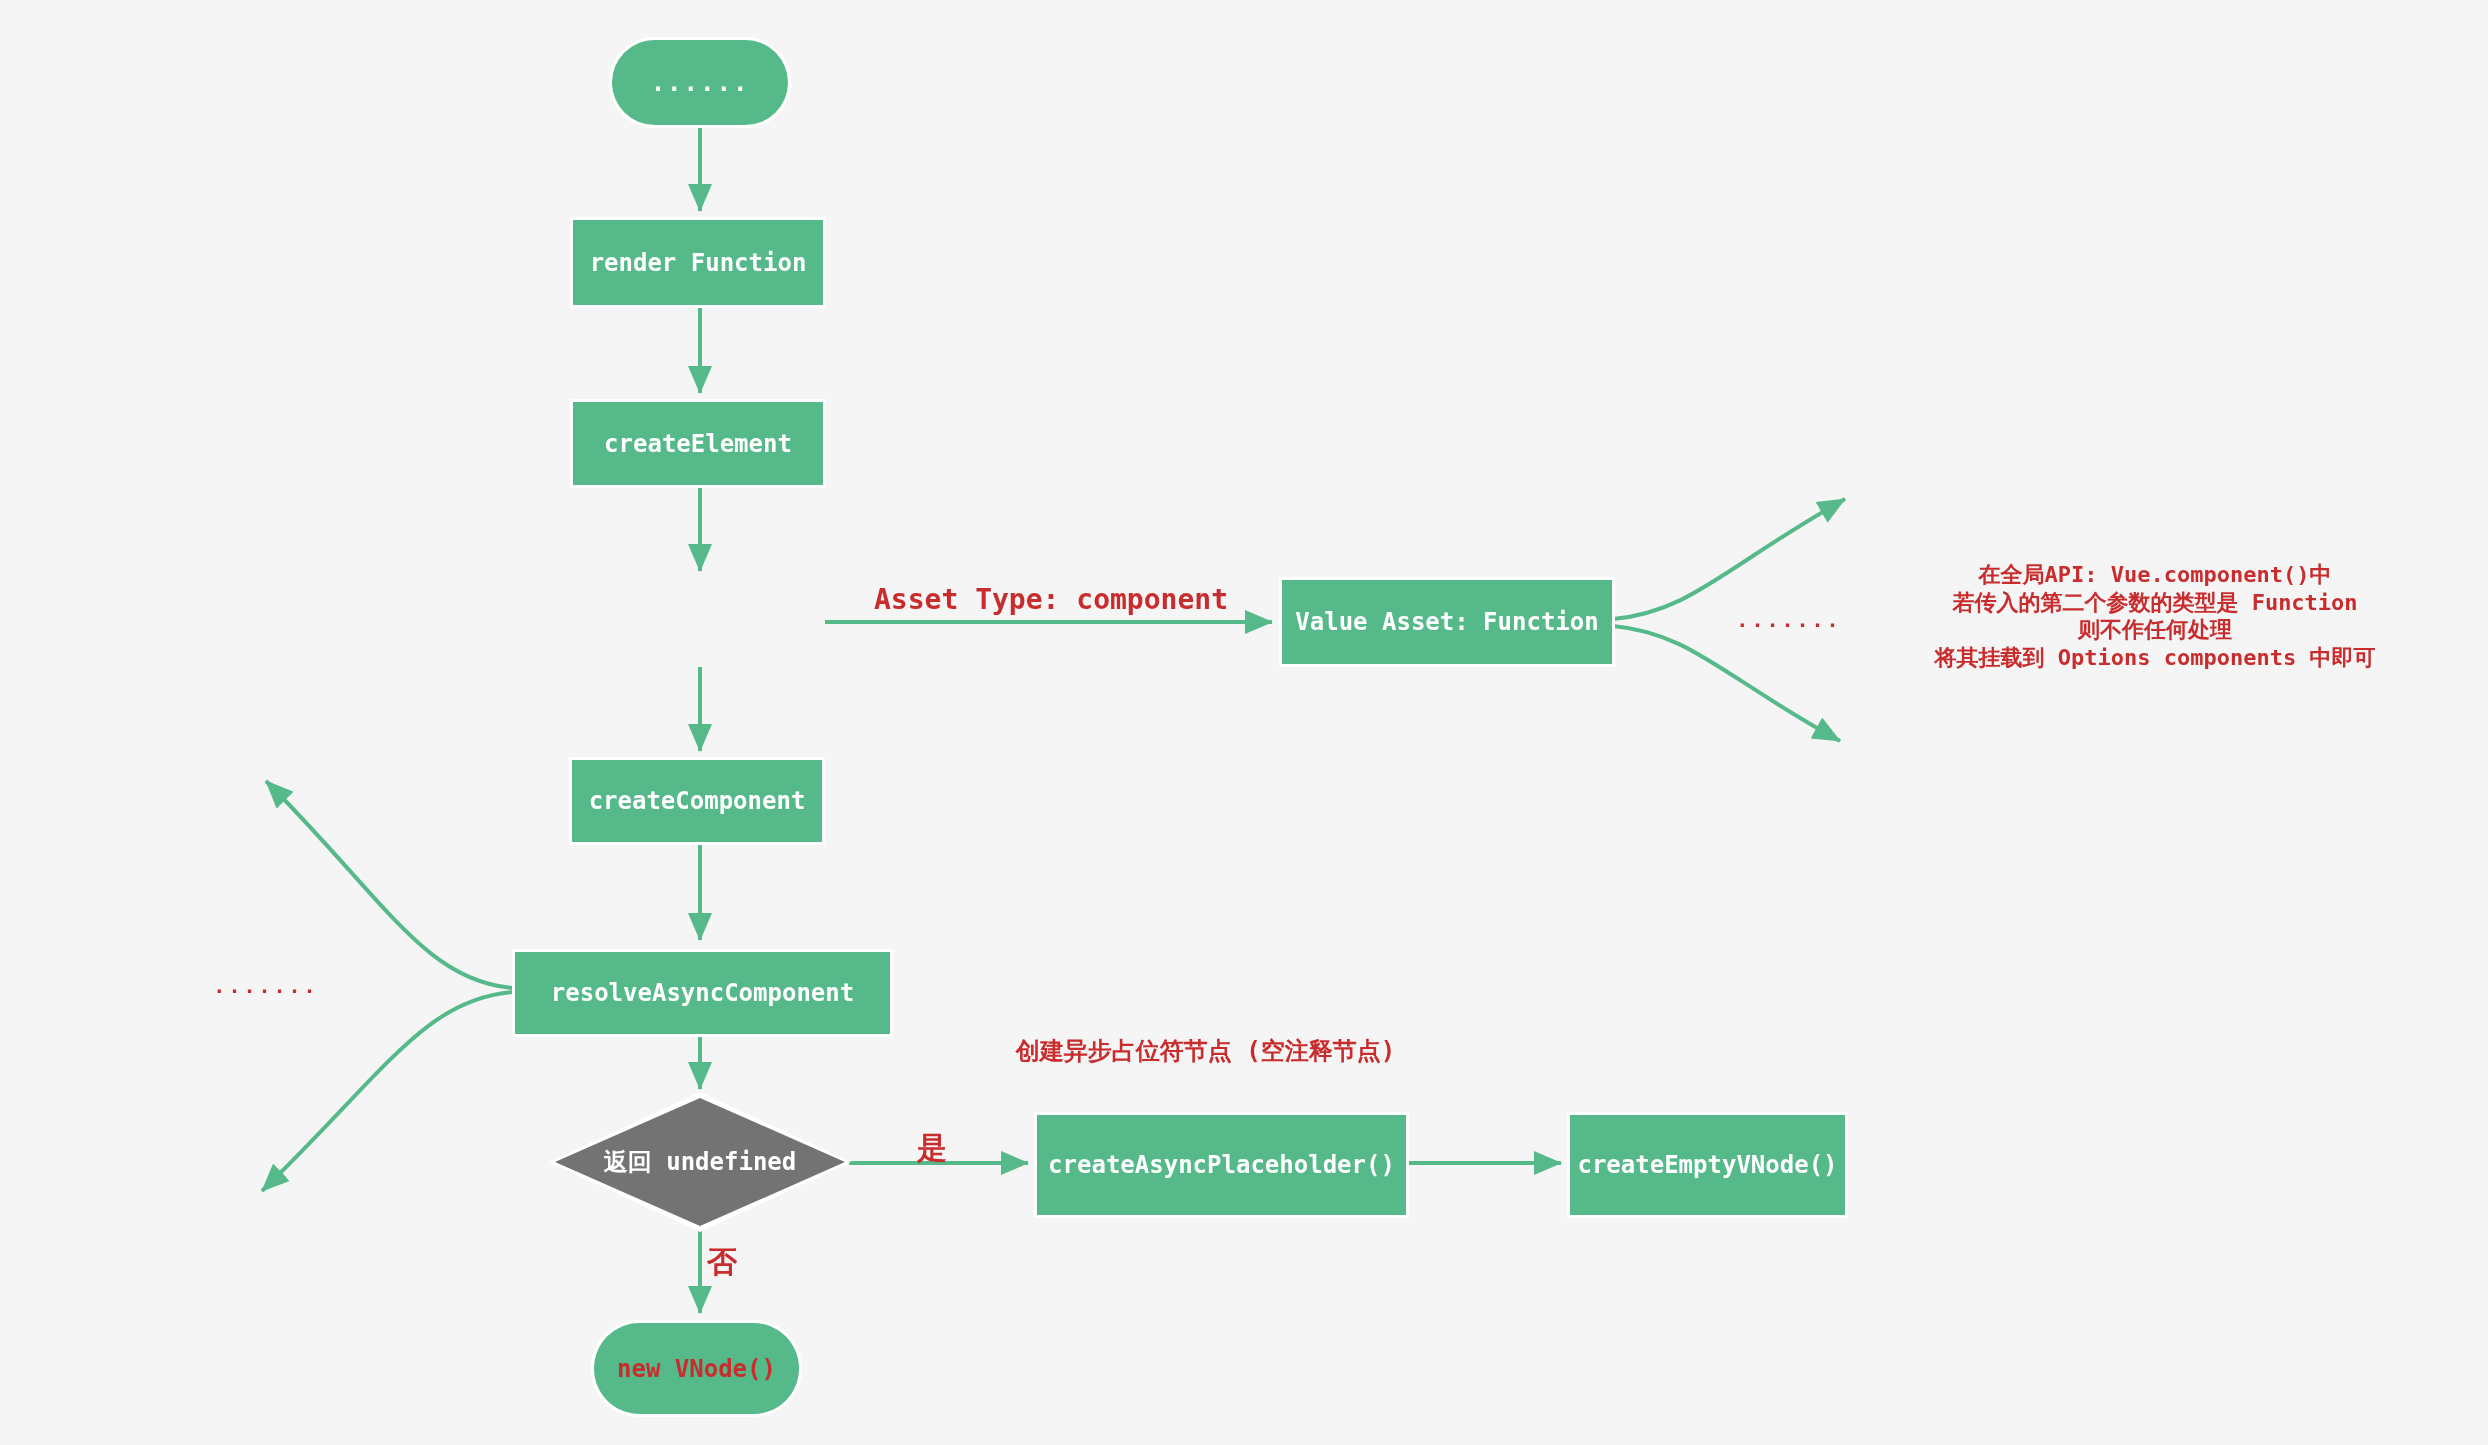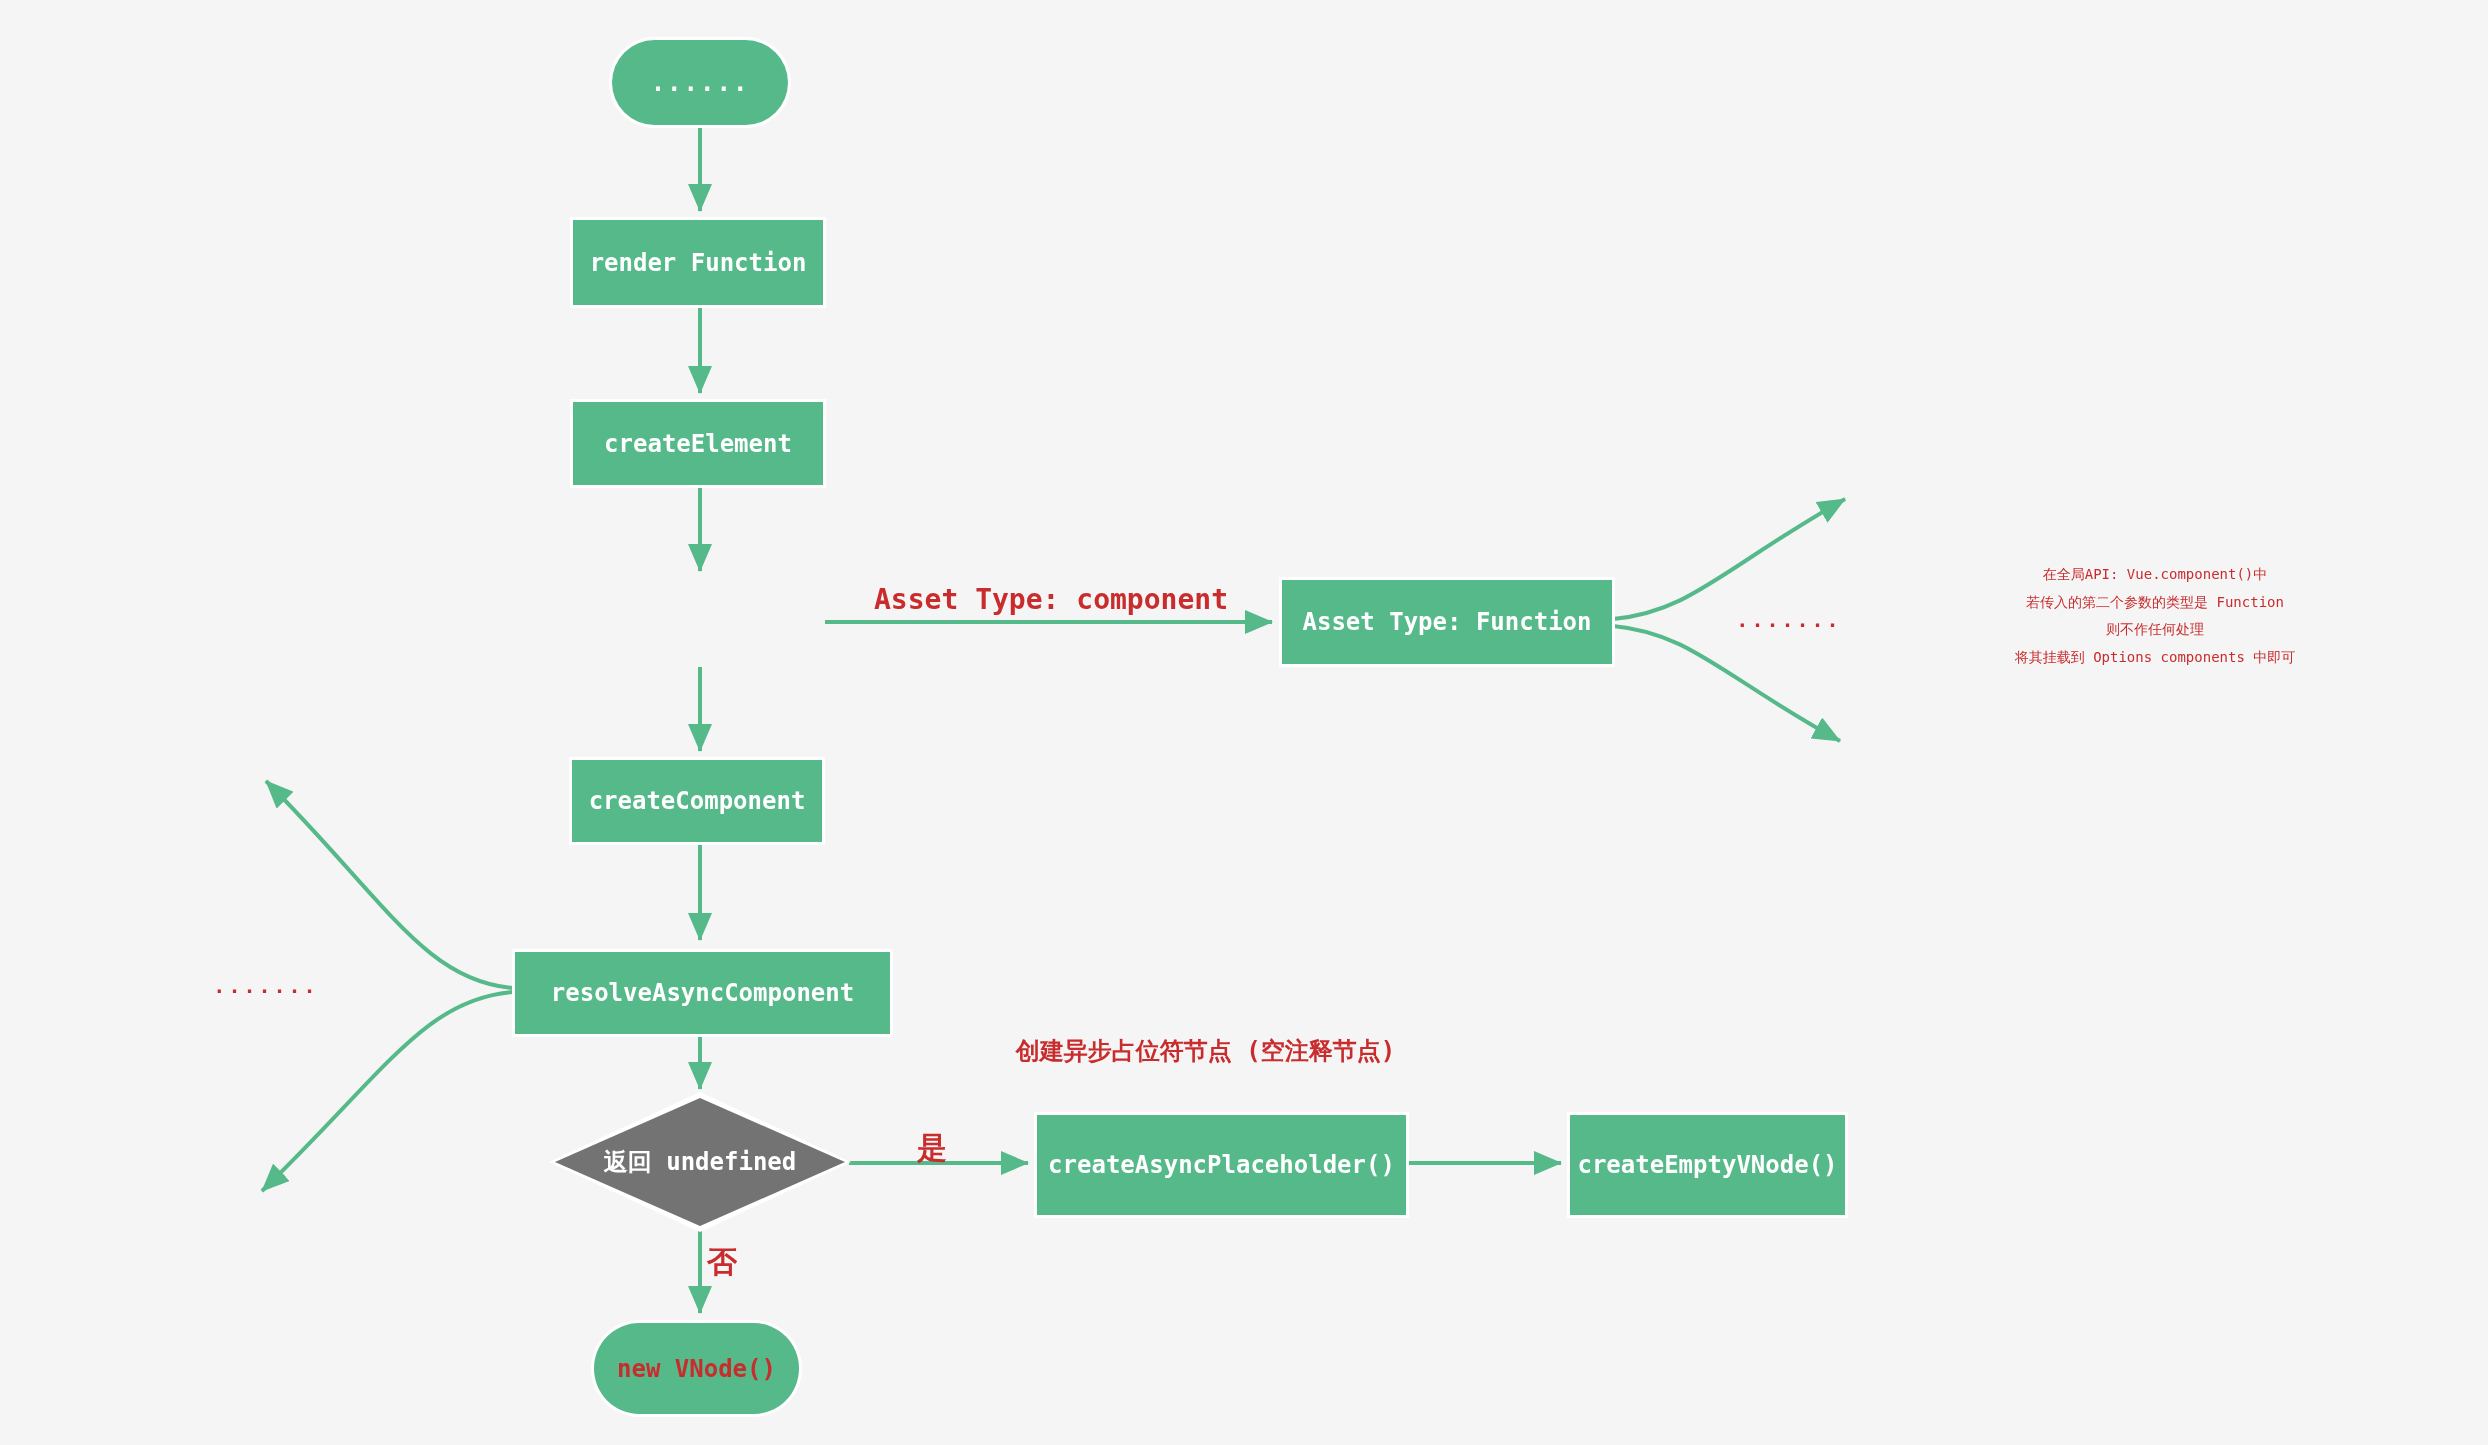--- a/index.html
+++ b/index.html
@@ -53,22 +53,22 @@
     text-align:center;
     white-space:nowrap;
   }
   .dots{
     font-size:20px;
     letter-spacing:3px;
   }
   .note{
     position:absolute;
     color:#c92c2c;
-    font-weight:normal;
-    font-size:14px;
+    font-weight:bold;
+    font-size:22px;
     line-height:27.5px;
     text-align:center;
     white-space:nowrap;
   }
   .start-dots{letter-spacing:2px;font-size:24px;}
   .red-text{color:#c92c2c;}
 </style>
 </head>
 <body>
 
@@ -105,21 +105,21 @@
   <div class="node" style="left:573px;top:220px;width:250px;height:85px;">
     <span>render Function</span>
   </div>
 
   <div class="node" style="left:573px;top:402px;width:250px;height:83px;">
     <span>createElement</span>
   </div>
 
 
   <div class="node" style="left:1282px;top:580px;width:330px;height:84px;">
-    <span>Asset Type: Function</span>
+    <span>Value Asset: Function</span>
   </div>
 
   <div class="node" style="left:572px;top:760px;width:250px;height:82px;">
     <span>createComponent</span>
   </div>
 
   <div class="node" style="left:515px;top:952px;width:375px;height:82px;">
     <span>resolveAsyncComponent</span>
   </div>
 

